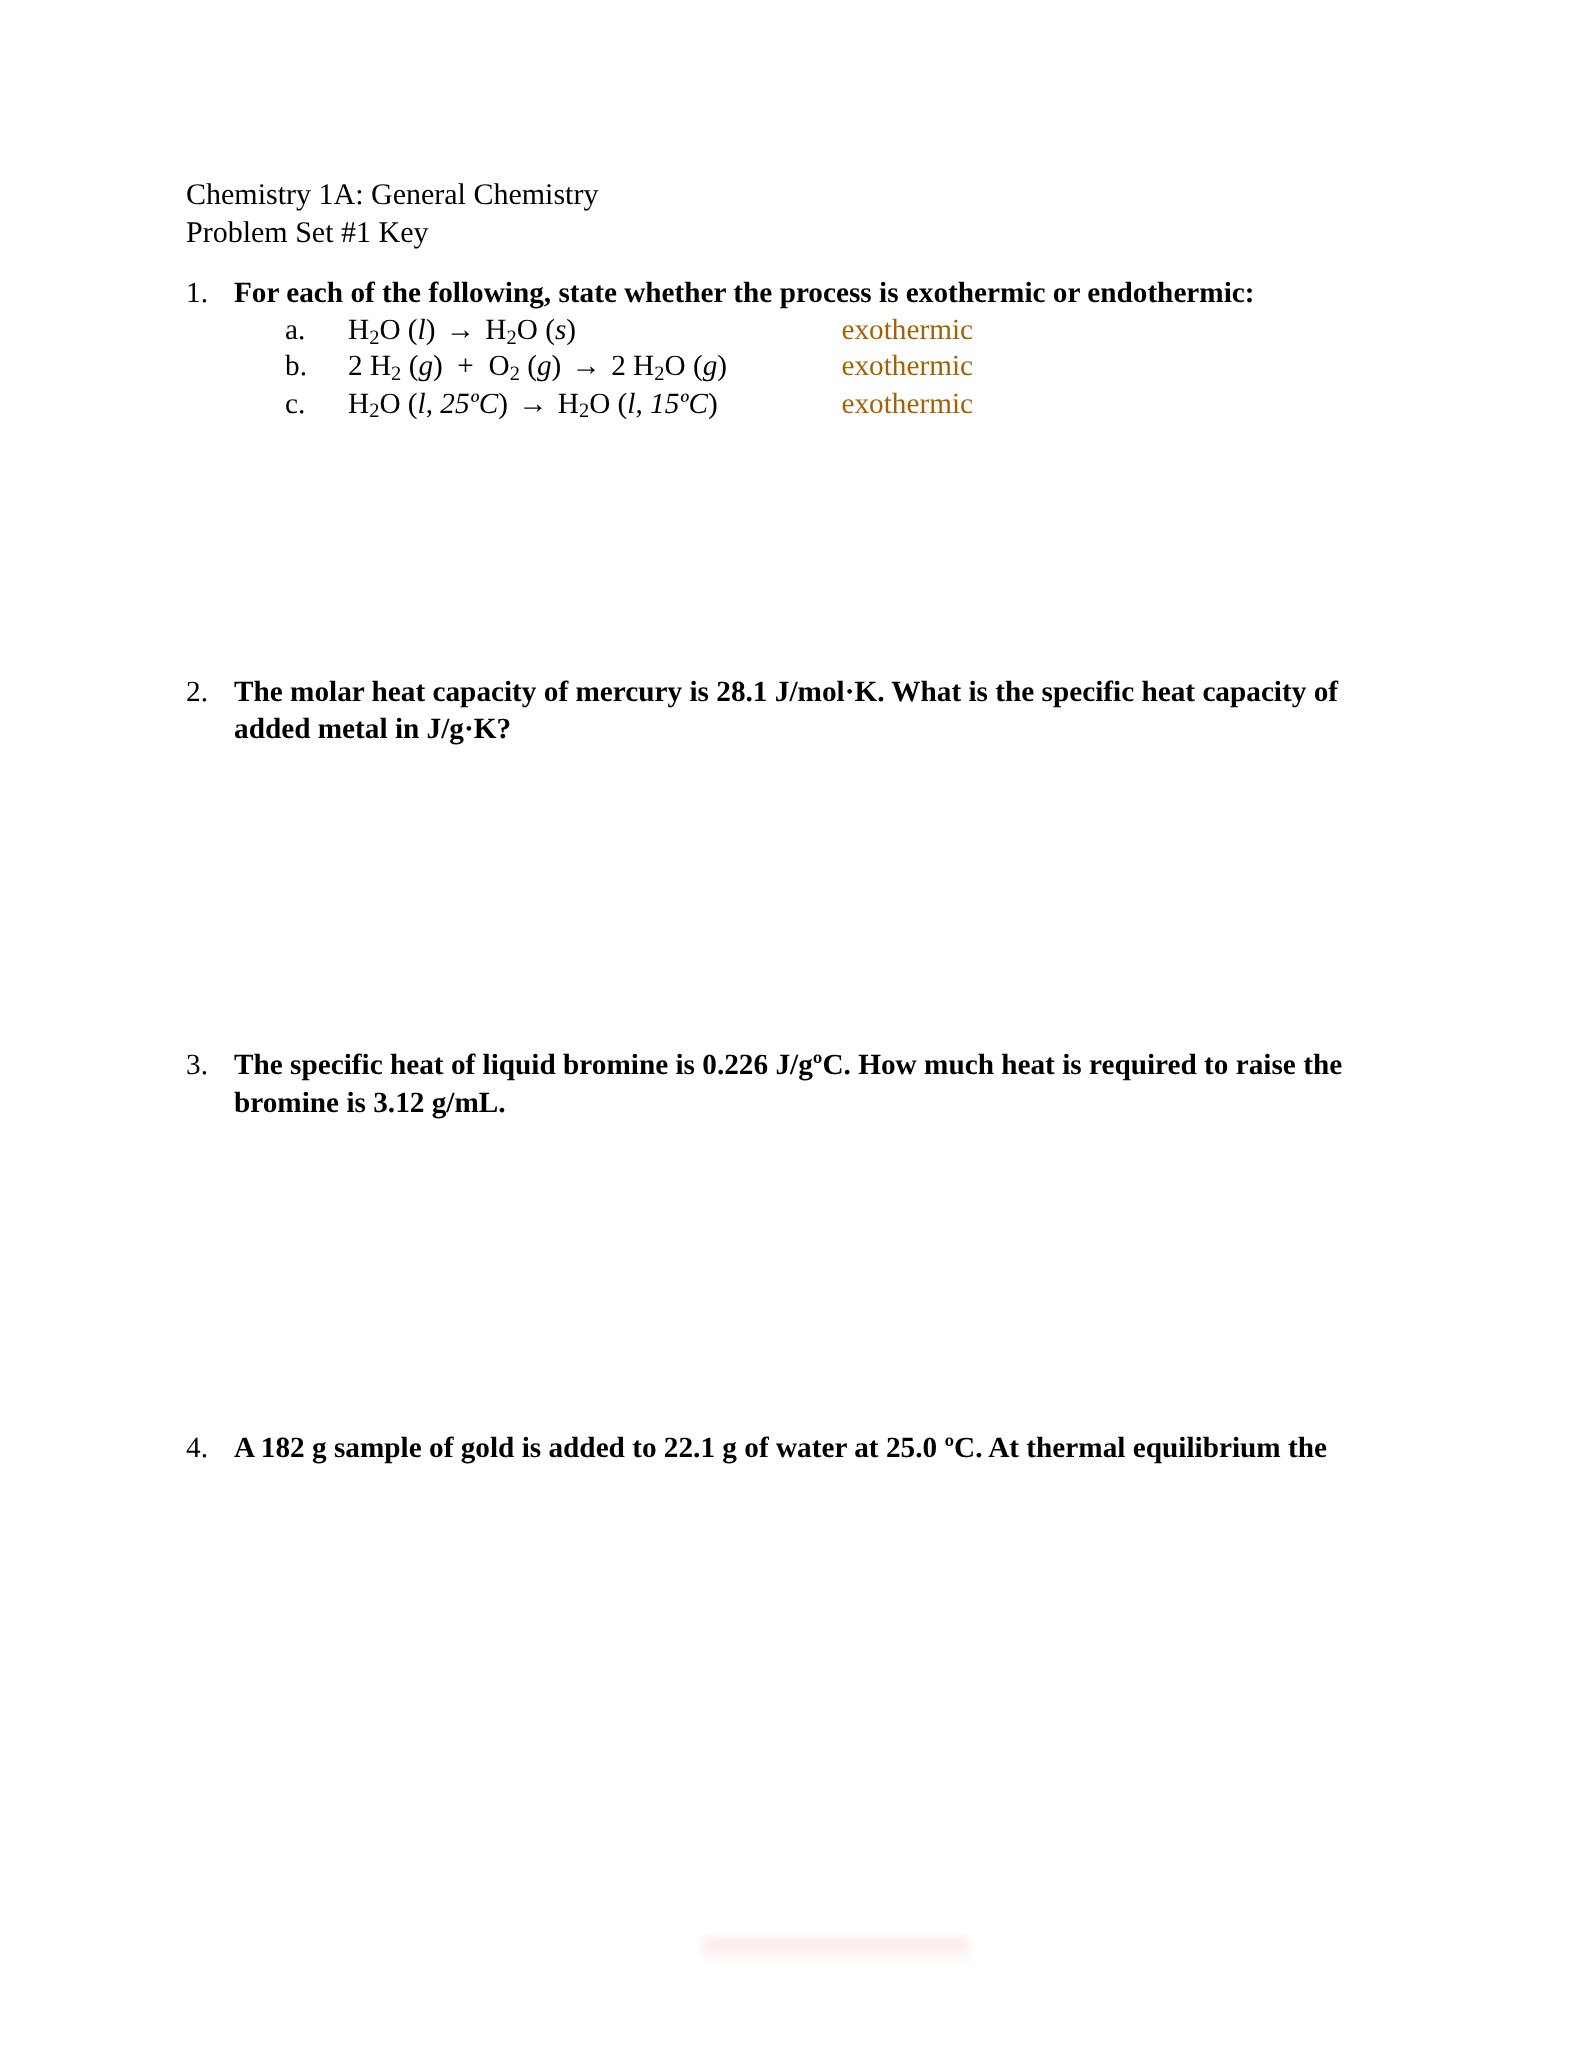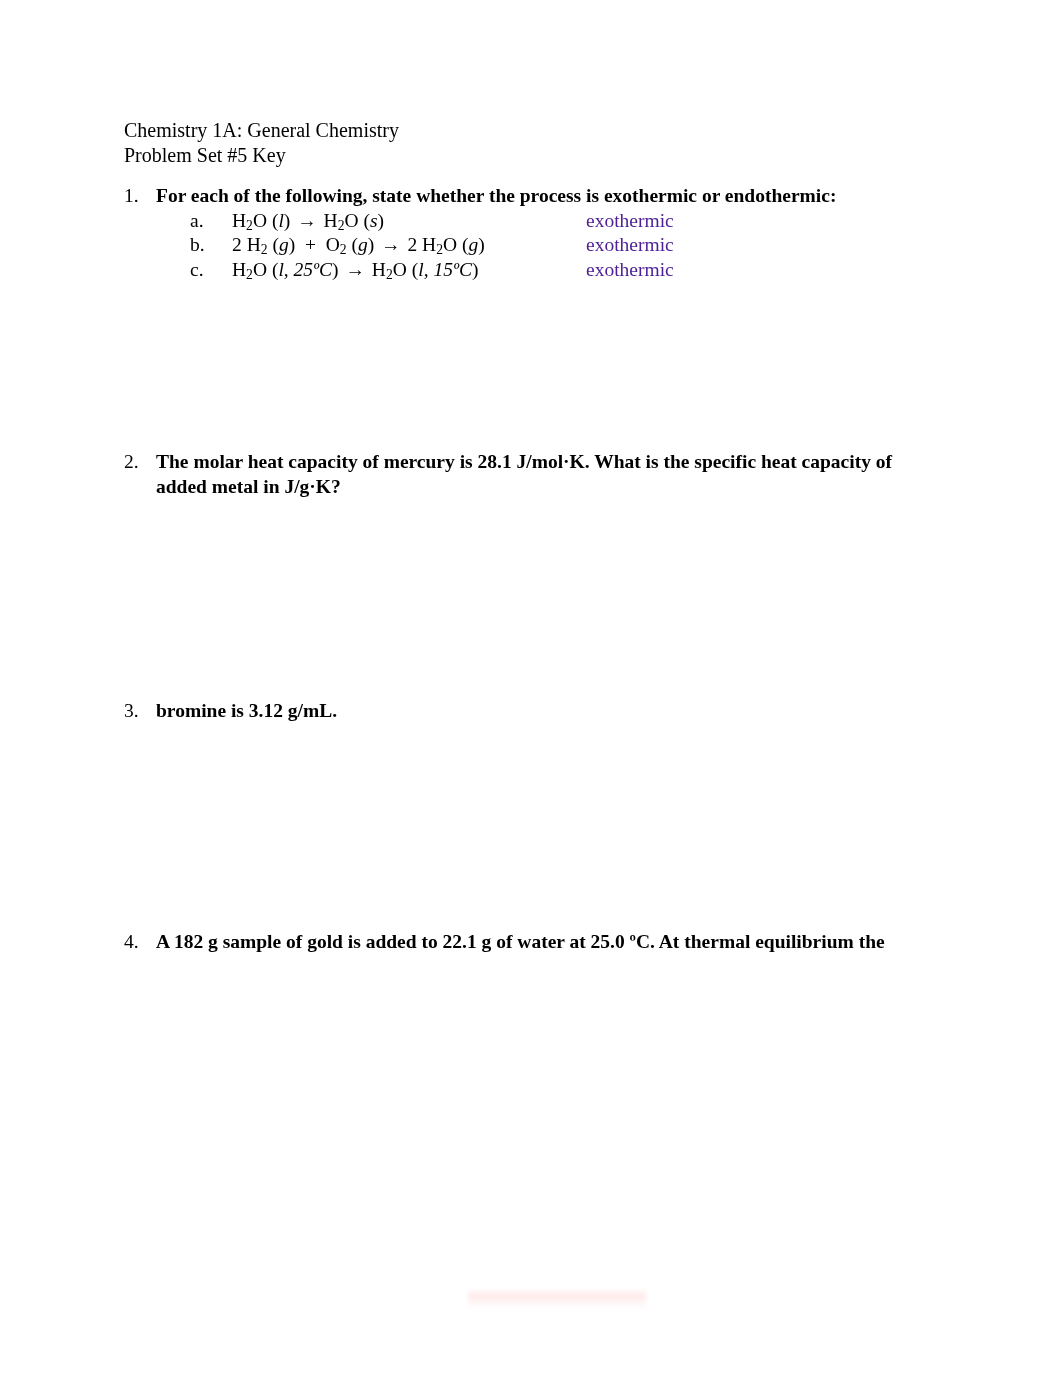--- a/index.html
+++ b/index.html
@@ -79,23 +79,23 @@
     width: 24px;
   }
   .subeq {
     position: absolute;
     left: 76px;
     top: 0;
     white-space: nowrap;
   }
   .subanswer {
     position: absolute;
-    left: 430px;
+    left: 405px;
     top: 0;
-    color: #4c1d95;
+    color: #a16207;
     white-space: nowrap;
   }
 
   sub {
     font-size: 0.70em;
     vertical-align: -0.22em;
     line-height: 0;
   }
   .it { font-style: italic; }
   .arrow { padding: 0 2px; }
@@ -125,21 +125,21 @@
 </style>
 </head>
 <body>
 
 <div class="page">
 
   <div class="content">
 
     <div class="doc-header">
       <div>Chemistry 1A:  General Chemistry</div>
-      <div>Problem Set #5 Key</div>
+      <div>Problem Set #1 Key</div>
     </div>
 
     <div class="header-gap"></div>
 
     <ol class="qlist">
 
       <li class="qitem">
         <span class="qnum">1.</span>
         <div class="qbody">
           <div class="qtext">For each of the following, state whether the process is exothermic or endothermic:</div>
@@ -176,20 +176,21 @@
           <div class="qtext">The molar heat capacity of mercury is 28.1 J/mol·K.  What is the specific heat capacity of</div>
           <div class="qtext">added metal in J/g·K?</div>
         </div>
       </li>
 
       <div class="gap-2"></div>
 
       <li class="qitem">
         <span class="qnum">3.</span>
         <div class="qbody">
+          <div class="qtext">The specific heat of liquid bromine is 0.226 J/gºC.  How much heat is required to raise the</div>
           <div class="qtext">bromine is 3.12 g/mL.</div>
         </div>
       </li>
 
       <div class="gap-3"></div>
 
       <li class="qitem">
         <span class="qnum">4.</span>
         <div class="qbody">
           <div class="qtext">A 182 g sample of gold is added to 22.1 g of water at 25.0 ºC.  At thermal equilibrium the</div>

